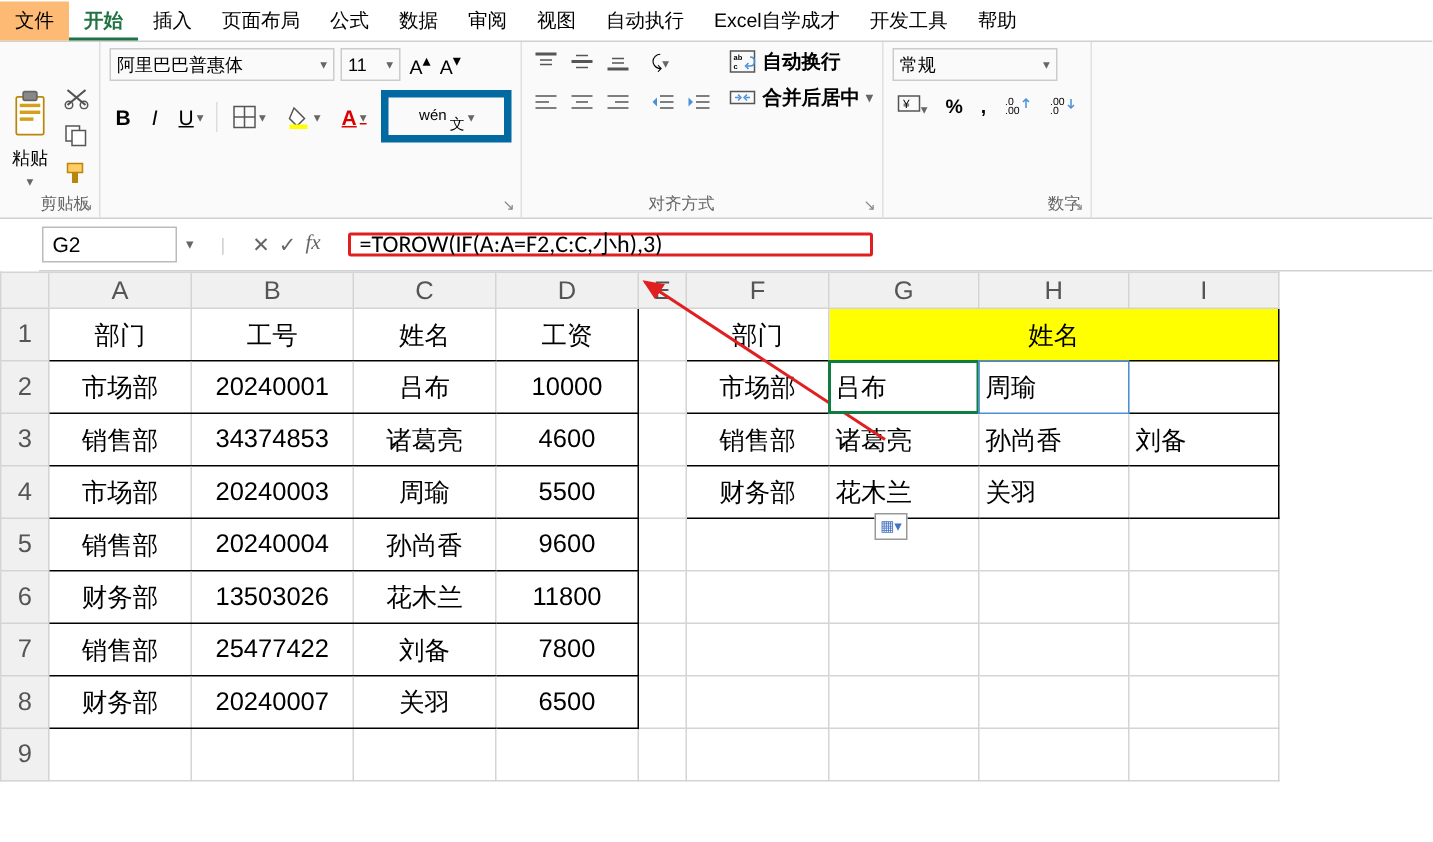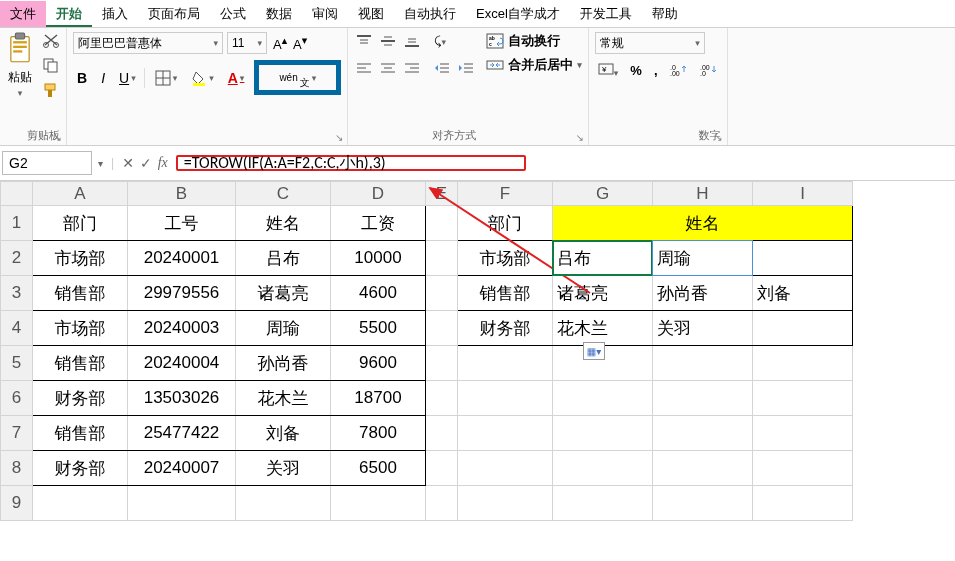--- a/index.html
+++ b/index.html
@@ -1,28 +1,28 @@
 <!DOCTYPE html>
 <html><head>
 <meta charset="utf-8">
 <style>
 * { margin: 0; padding: 0; box-sizing: border-box; }
 body { font-family: "Microsoft YaHei", Arial, sans-serif; font-size: 12px; background: #fff; overflow: hidden; width: 955px; height: 561px; }
 
 
 .menubar { display: flex; background: #fff; height: 28px; align-items: center; border-bottom: 1px solid #d0d0d0; }
 .menu-item { padding: 4px 10px; cursor: pointer; font-size: 13px; }
-.menu-item.file { background: #f9a8d4; }
+.menu-item.file { background: #fdba74; }
 .menu-item.active { font-weight: bold; border-bottom: 2px solid #217346; color: #217346; padding-bottom: 2px; }
 
 
 .ribbon { display: flex; background: #fafafa; border-bottom: 1px solid #d0d0d0; height: 118px; }
 .ribbon-group { display: flex; flex-direction: column; border-right: 1px solid #e0e0e0; padding: 4px 6px 2px 6px; position: relative; }
 .ribbon-group-label { text-align: right; font-size: 11px; color: #666; margin-top: auto; padding-top: 2px; }
-.ribbon-body { flex: 1; display: flex; align-items: flex-start; gap: 4px; }
+.ribbon-body { flex: 1; display: flex; align-items: flex-end; gap: 4px; }
 .dialog-launcher { position: absolute; bottom: 2px; right: 4px; font-size: 10px; color: #888; cursor: pointer; }
 
 
 .clipboard .paste-col { display: flex; flex-direction: column; align-items: center; gap: 2px; }
 .paste-icon svg { width: 28px; height: 32px; }
 .paste-label { font-size: 12px; }
 .cb-stack { display: flex; flex-direction: column; gap: 6px; margin-left: 4px; }
 .cb-stack svg { width: 18px; height: 16px; }
 
 
@@ -47,21 +47,21 @@
 .align-right-col { display: flex; flex-direction: column; gap: 6px; margin-left: 10px; font-weight: bold; }
 .align-r-btn { display: flex; align-items: center; gap: 4px; font-size: 13px; cursor: pointer; }
 .align-r-btn svg { width: 18px; height: 16px; }
 
 
 .num-row1 { border: 1px solid #ccc; height: 22px; width: 110px; padding: 0 4px; font-size: 12px; display: flex; align-items: center; justify-content: space-between; margin-bottom: 6px; }
 .num-row2 { display: flex; gap: 6px; align-items: center; }
 .num-btn { cursor: pointer; padding: 2px 3px; font-size: 13px; }
 
 
-.formula-bar { display: flex; align-items: center; height: 35px; border-bottom: 1px solid #d0d0d0; padding: 0 2px; gap: 2px; }
+.formula-bar { display: flex; align-items: center; height: 35px; border-bottom: 1px solid #d0d0d0; padding: 0 2px; gap: 12px; margin-left: 26px; }
 .name-box-wrap { position: relative; display: flex; align-items: center; }
 .name-box { border: 1px solid #bbb; height: 24px; width: 90px; padding: 0 6px; font-size: 14px; }
 .name-box-chev { font-size: 10px; color: #666; padding: 0 6px; cursor: pointer; }
 .fb-icons { display: flex; gap: 6px; padding: 0 6px; align-items: center; }
 .fb-icon { cursor: pointer; font-size: 14px; color: #666; }
 .fb-icon.fx { font-style: italic; font-family: serif; }
 .formula-highlight { border: 2px solid #e02020; border-radius: 2px; flex: 0 0 auto; height: 16px; display: flex; align-items: center; padding: 0 6px; font-size: 16px; font-family: Calibri, Arial, sans-serif; min-width: 350px; }
 .formula-rest { flex: 1; }
 
 
@@ -363,21 +363,21 @@
       <td class="b-b b-r">10000</td>
       <td></td>
       <td class="b-l b-b">市场部</td>
       <td class="b-b sel txt-l">吕布</td>
       <td class="b-b spill txt-l">周瑜</td>
       <td class="b-b b-r"></td>
     </tr>
     <tr>
       <th class="row-hdr">3</th>
       <td class="b-l b-b">销售部</td>
-      <td class="b-b">29979556</td>
+      <td class="b-b">34374853</td>
       <td class="b-b">诸葛亮</td>
       <td class="b-b b-r">4600</td>
       <td></td>
       <td class="b-l b-b">销售部</td>
       <td class="b-b txt-l">诸葛亮</td>
       <td class="b-b txt-l">孙尚香</td>
       <td class="b-b b-r txt-l">刘备</td>
     </tr>
     <tr>
       <th class="row-hdr">4</th>
@@ -403,21 +403,21 @@
             <div class="paste-opt-icon" style="left:30px;top:-4px">▦▾</div>
           </td>
       <td></td>
       <td></td>
     </tr>
     <tr>
       <th class="row-hdr">6</th>
       <td class="b-l b-b">财务部</td>
       <td class="b-b">13503026</td>
       <td class="b-b">花木兰</td>
-      <td class="b-b b-r">18700</td>
+      <td class="b-b b-r">11800</td>
       <td></td>
           <td></td>
           <td></td>
           <td></td>
           <td></td>
     </tr>
     <tr>
       <th class="row-hdr">7</th>
       <td class="b-l b-b">销售部</td>
       <td class="b-b">25477422</td>

